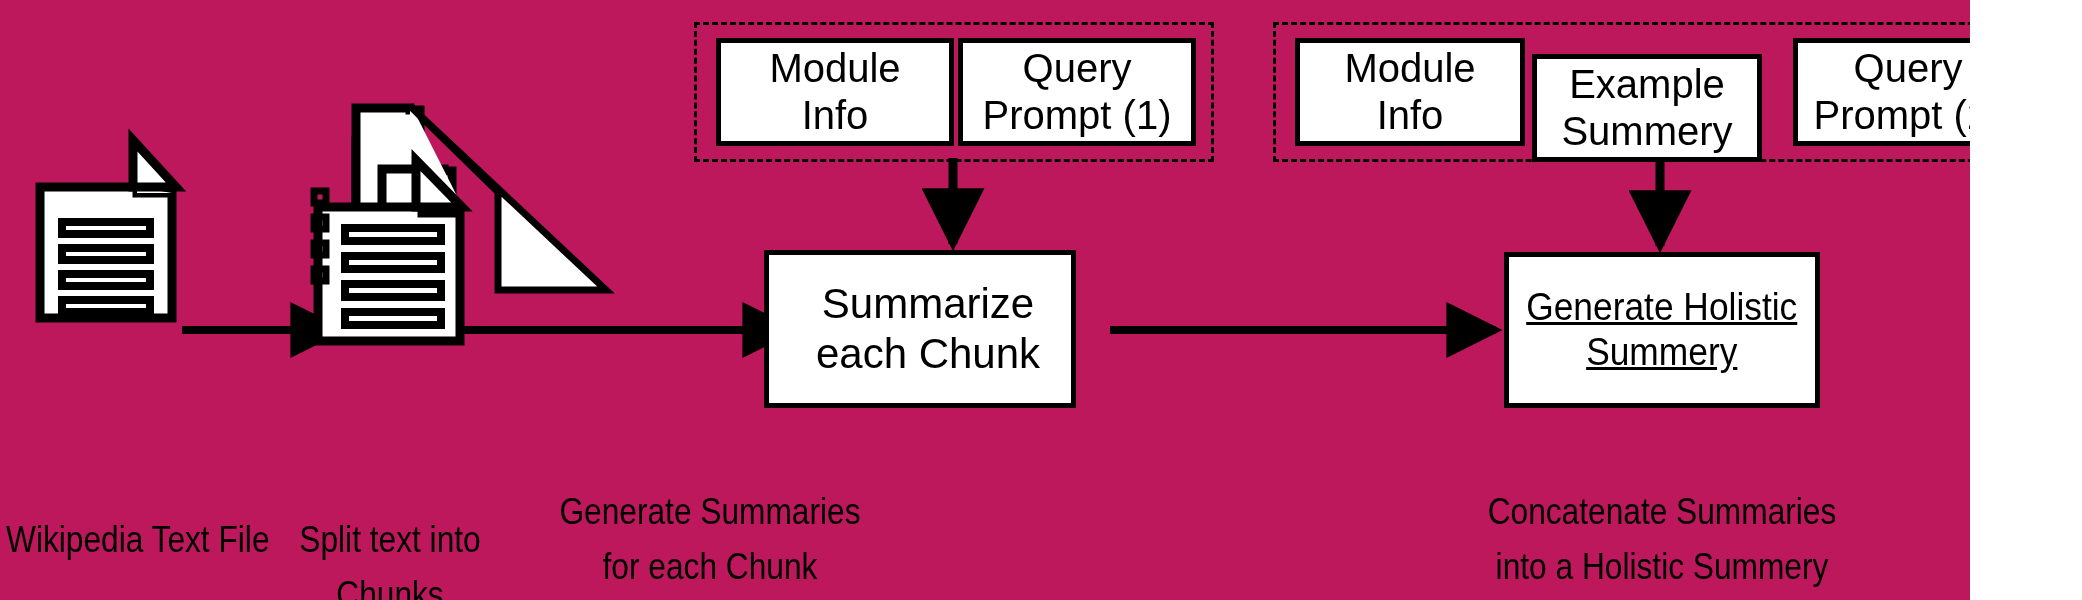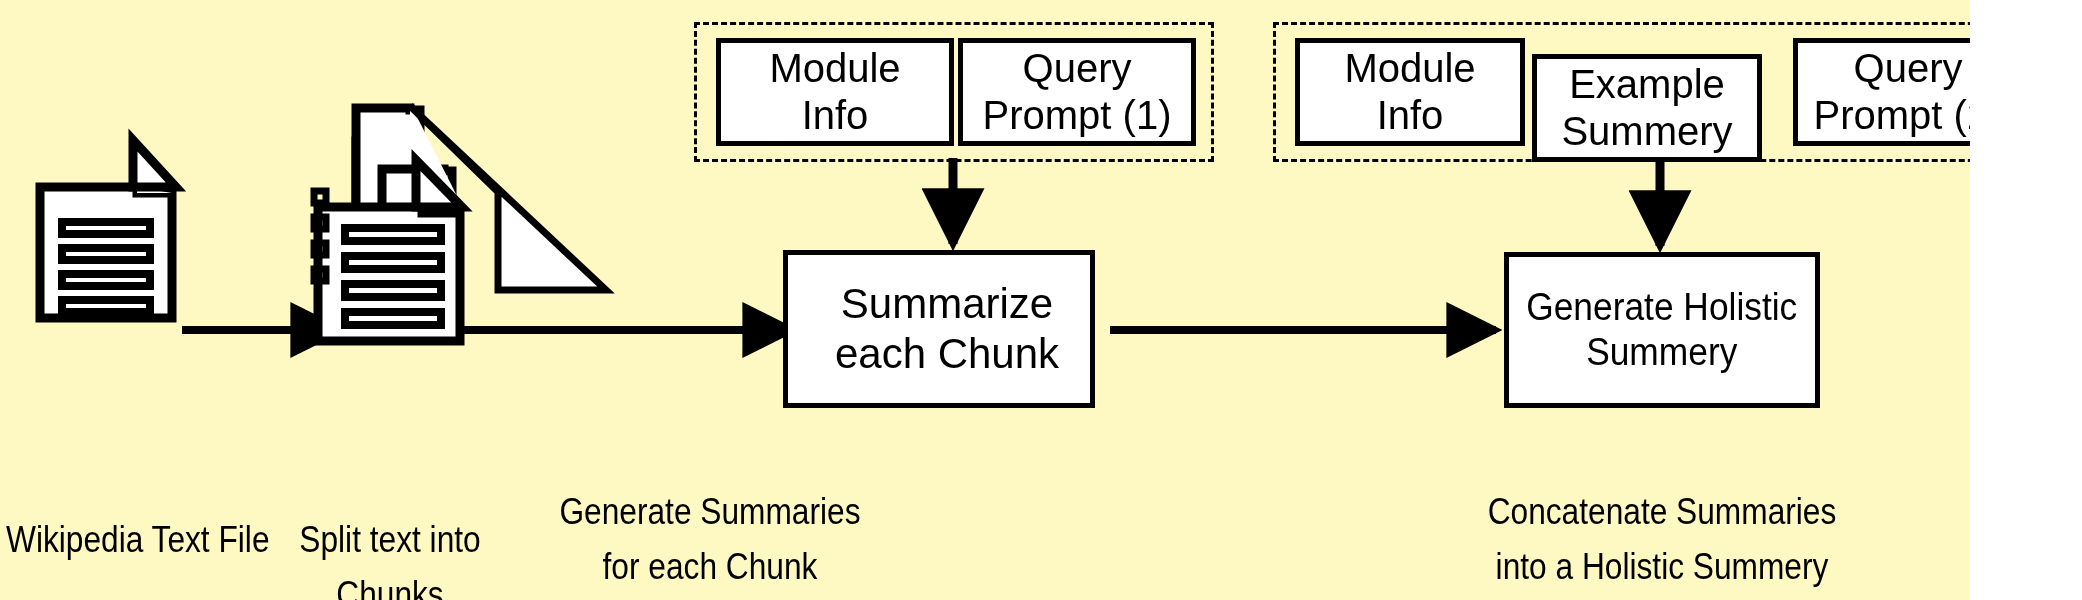--- a/index.html
+++ b/index.html
@@ -7,21 +7,21 @@
     padding: 0;
     background: #ffffff;
   }
   body {
     font-family: "Liberation Sans", sans-serif;
   }
   #canvas {
     position: relative;
     width: 1970px;
     height: 600px;
-    background: #fef9c3;
+    background: #be185d;
     overflow: hidden;
   }
   .svg-layer {
     position: absolute;
     left: 0;
     top: 0;
     width: 2082px;
     height: 600px;
   }
   
@@ -159,26 +159,26 @@
   <div class="solid-box prompt-box" style="left:1532px; top:54px; width:230px; height:108px;">
     <span class="box-label">Example
 Summery</span>
   </div>
 
   <div class="solid-box prompt-box" style="left:1793px; top:38px; width:230px; height:108px;">
     <span class="box-label">Query
 Prompt (2)</span>
   </div>
 
-  <div class="solid-box process-box-left" style="left:783px; top:250px; width:312px; height:158px;padding-left:16px;">
+  <div class="solid-box process-box-left" style="left:764px; top:250px; width:312px; height:158px;padding-left:16px;">
     <span class="box-label">Summarize
 each Chunk</span>
   </div>
 
-  <div class="solid-box process-box-right" style="left:1504px; top:252px; width:316px; height:156px;">
+  <div class="solid-box process-box-right" style="left:1504px; top:252px; width:316px; height:156px;text-decoration:underline;">
     <span class="box-label">Generate Holistic
 Summery</span>
   </div>
 
   <div class="caption caption-left" style="left:6px; top:513px; width:320px;">Wikipedia Text File</div>
 
   <div class="caption caption-center" style="left:265px; top:513px; width:250px;">Split text into Chunks</div>
 
   <div class="caption caption-center" style="left:510px; top:485px; width:400px;">Generate Summaries
 for each Chunk</div>

